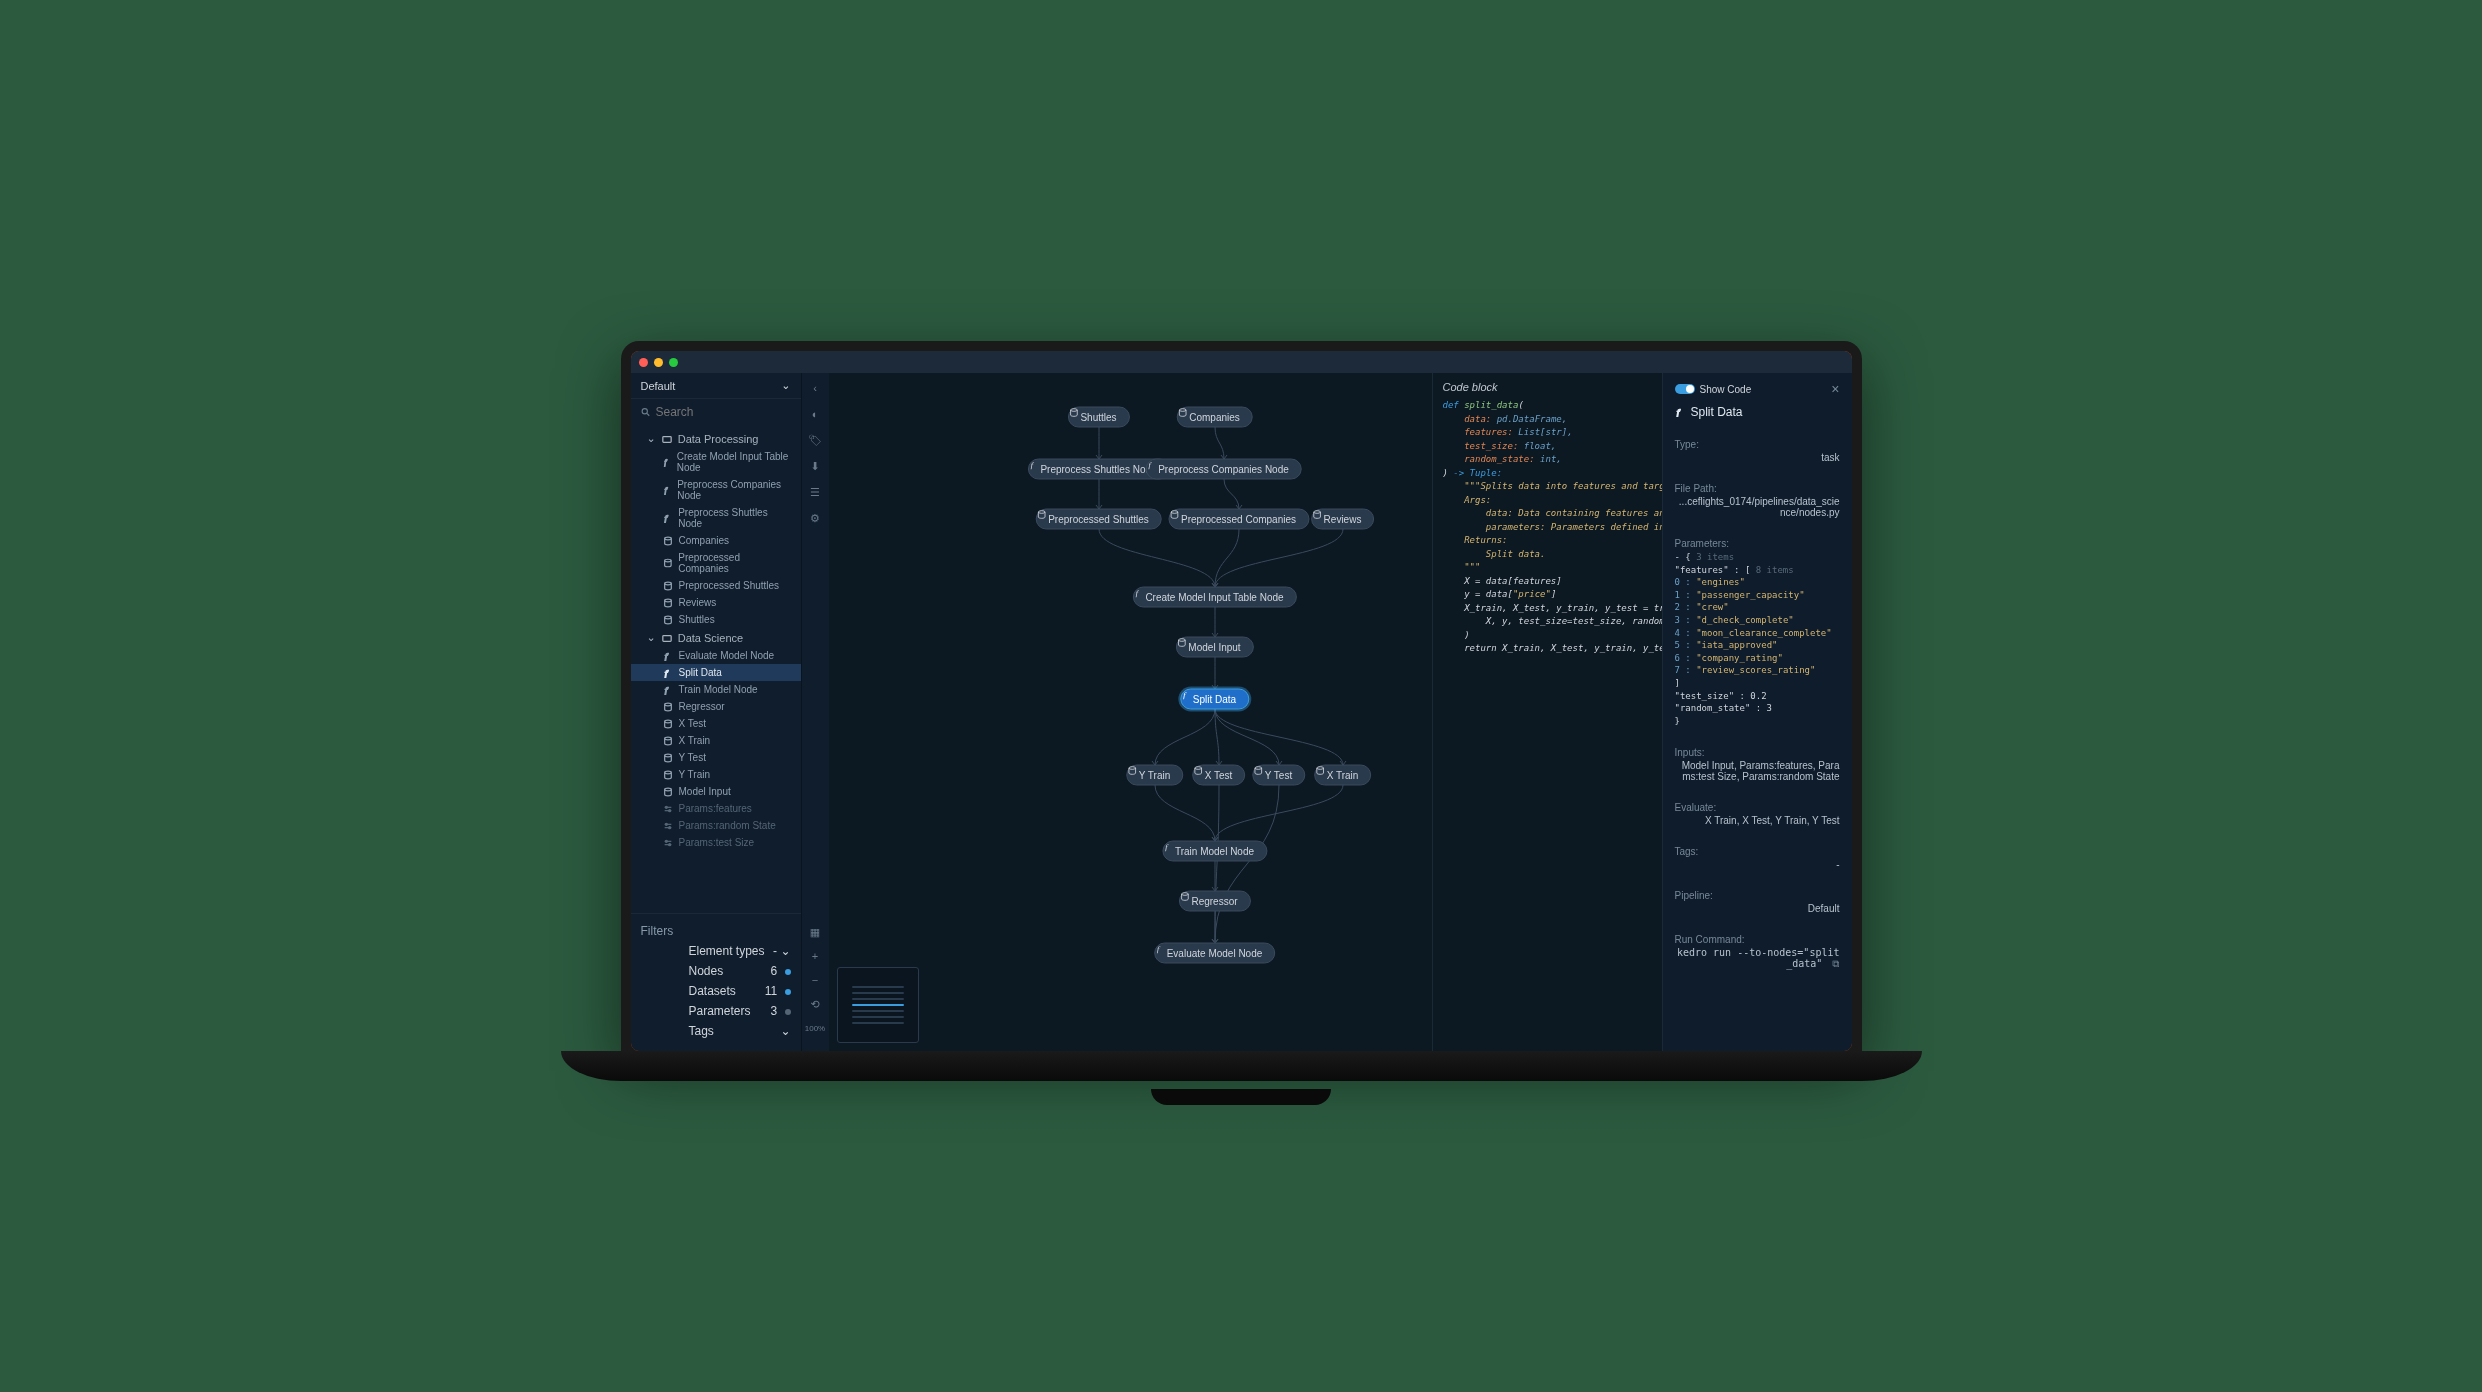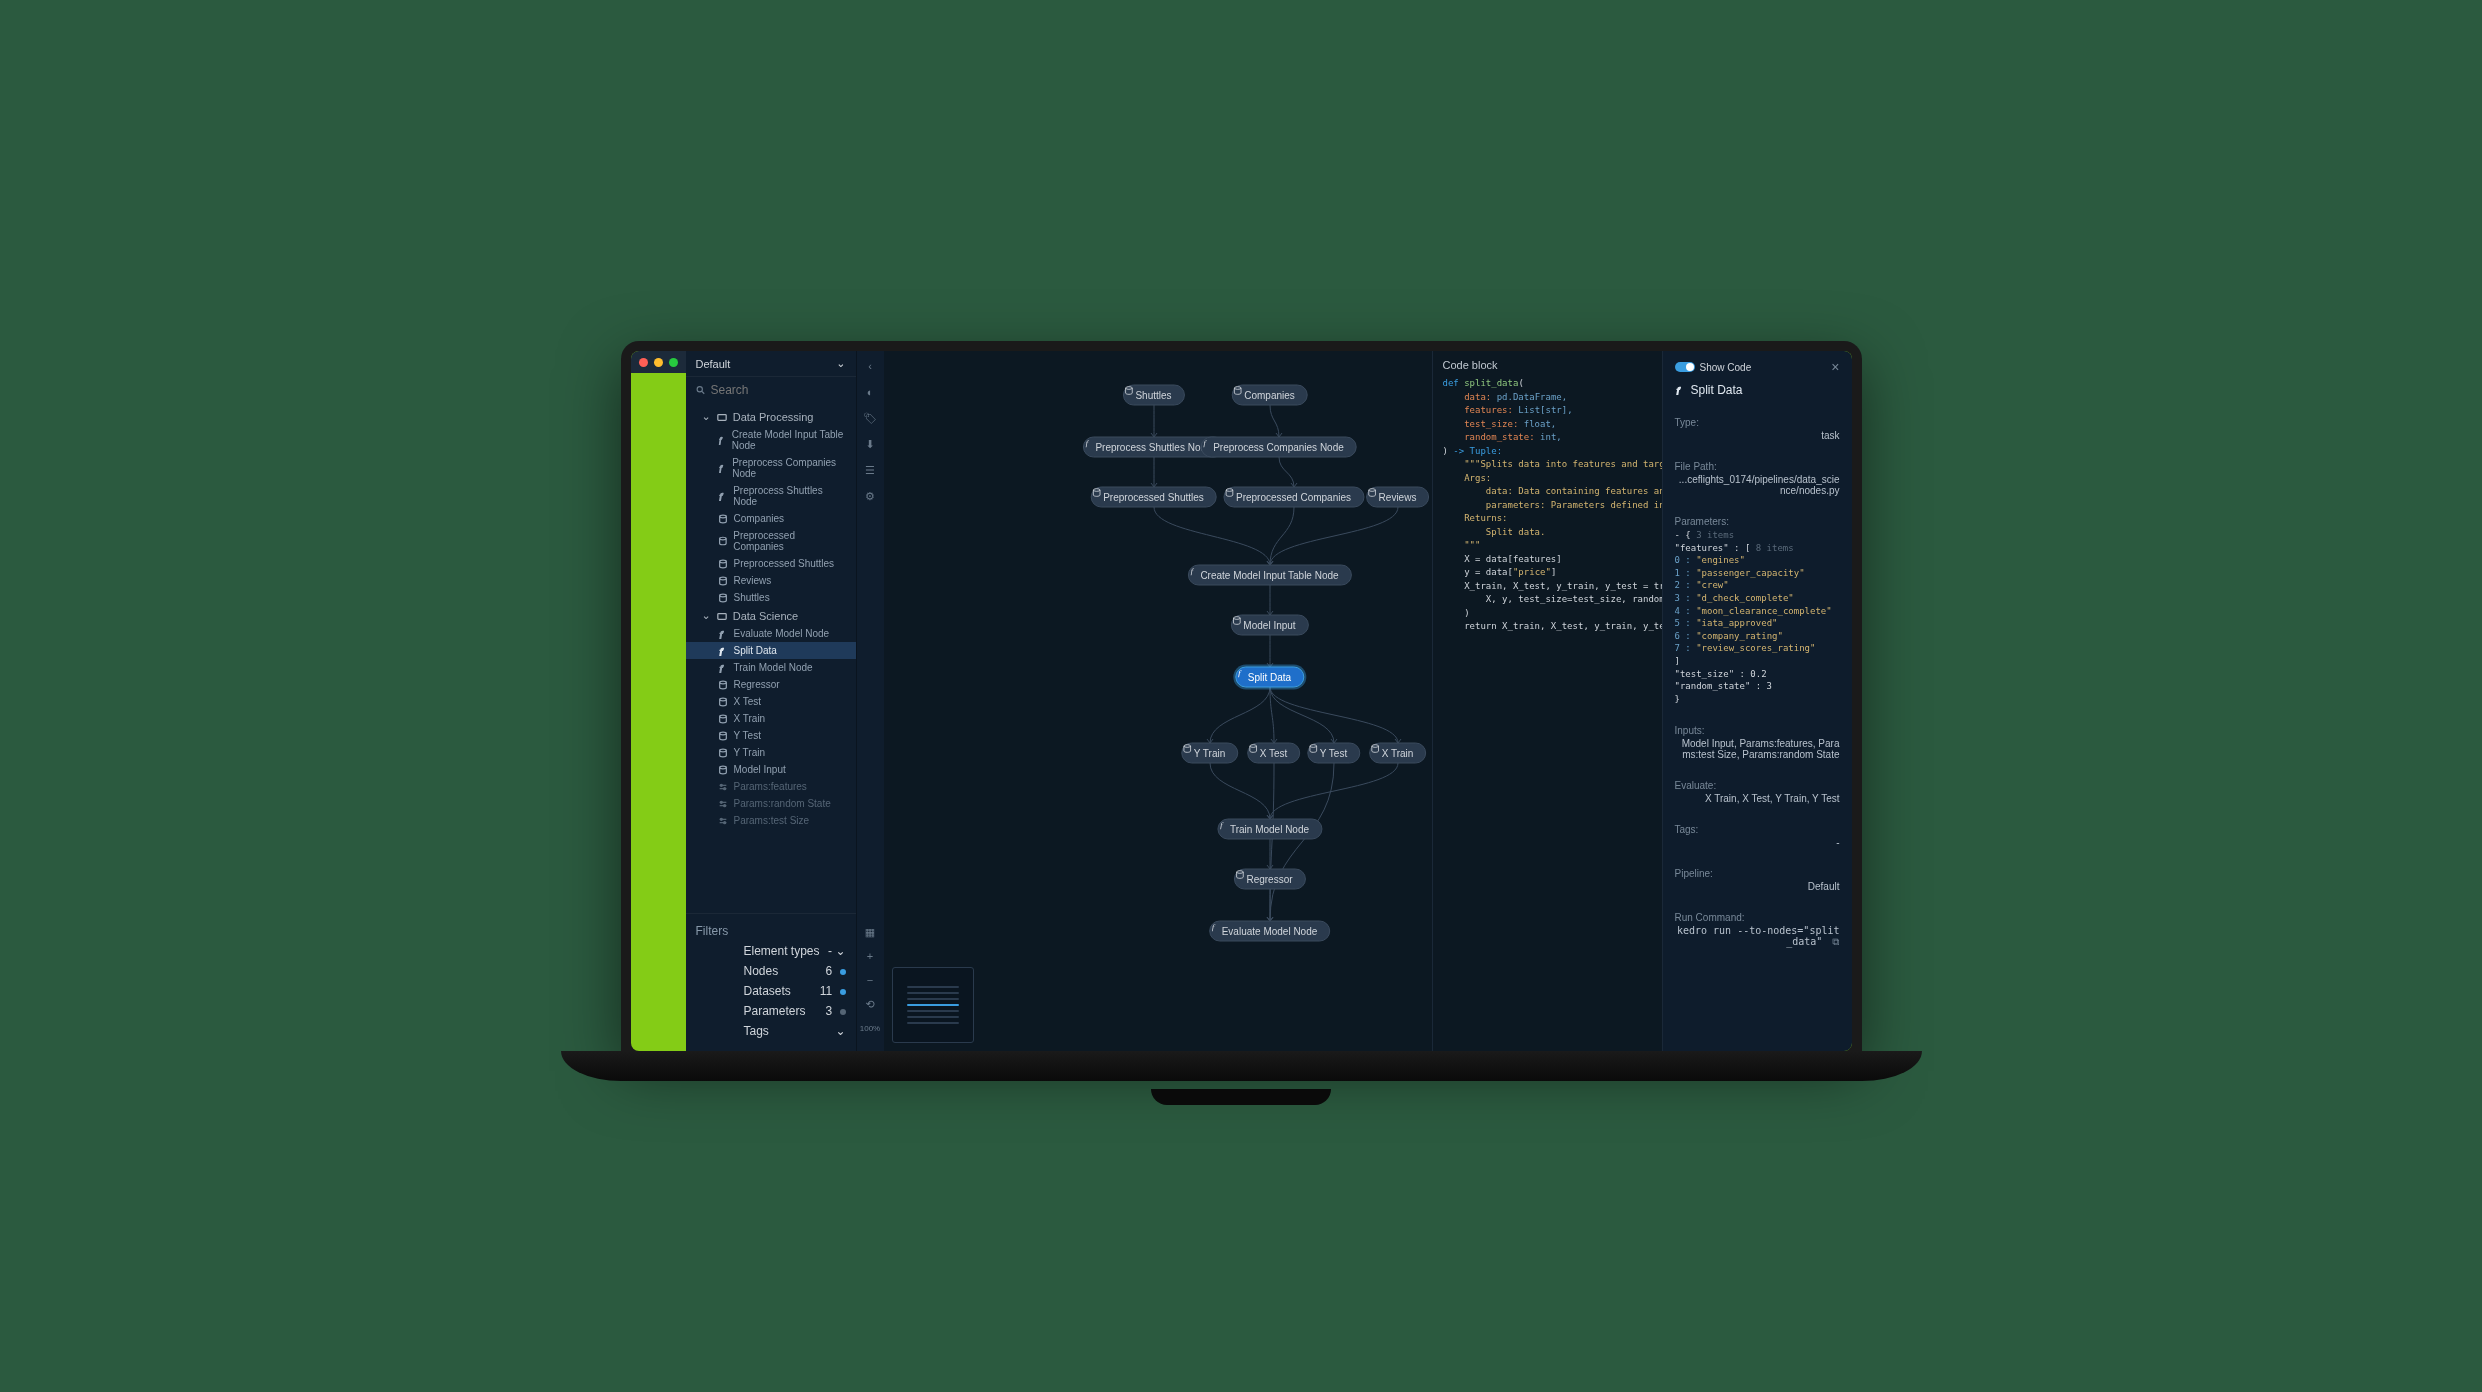--- a/index.html
+++ b/index.html
@@ -35,26 +35,26 @@
   position: absolute;
   bottom: -24px;
   left: 50%;
   transform: translateX(-50%);
   width: 180px;
   height: 16px;
   background: #0a0a0a;
   border-radius: 0 0 20px 20px;
 }
 .screen {
-  background: #84cc16;
+  background: #c2410c;
   border-radius: 8px;
   overflow: hidden;
   height: 700px;
   display: flex;
-  flex-direction: row;
+  flex-direction: column;
 }
 .titlebar {
   height: 22px;
   background: #1c2a3a;
   display: flex;
   align-items: center;
   padding: 0 8px;
 }
 .dots { display: flex; gap: 6px; }
 .dot { width: 9px; height: 9px; border-radius: 50%; }
@@ -115,21 +115,21 @@
   background: #0a1520;
   border: 1px solid #2a3a4d;
   border-radius: 3px;
   padding: 6px;
   display: flex; flex-direction: column; gap: 4px; justify-content: center;
 }
 .mm-line { height: 2px; background: #2a3a4d; margin: 0 8px; border-radius: 1px; }
 .mm-line.sel { background: #3a9de0; }
 
 
-.code-panel { width: 230px; background: #0c1822; border-left: 1px solid #1a2838; padding: 8px 10px; font-family: 'Menlo', monospace; font-size: 9px; overflow: auto; }
+.code-panel { width: 230px; background: #0c1822; border-left: 1px solid #1a2838; padding: 8px 10px; font-family: 'Menlo', monospace; font-size: 9px; overflow: auto; font-style: italic; }
 .code-title { font-family: -apple-system, sans-serif; font-size: 11px; color: #c0c8d0; margin-bottom: 6px; }
 .code-line { white-space: pre; line-height: 1.5; }
 .kw { color: #3a9de0; }
 .fn { color: #8fc77e; }
 .str { color: #d4b570; }
 .param { color: #e08553; }
 .type { color: #6aa0c7; }
 .cm { color: #5a6a7a; }
 
 

